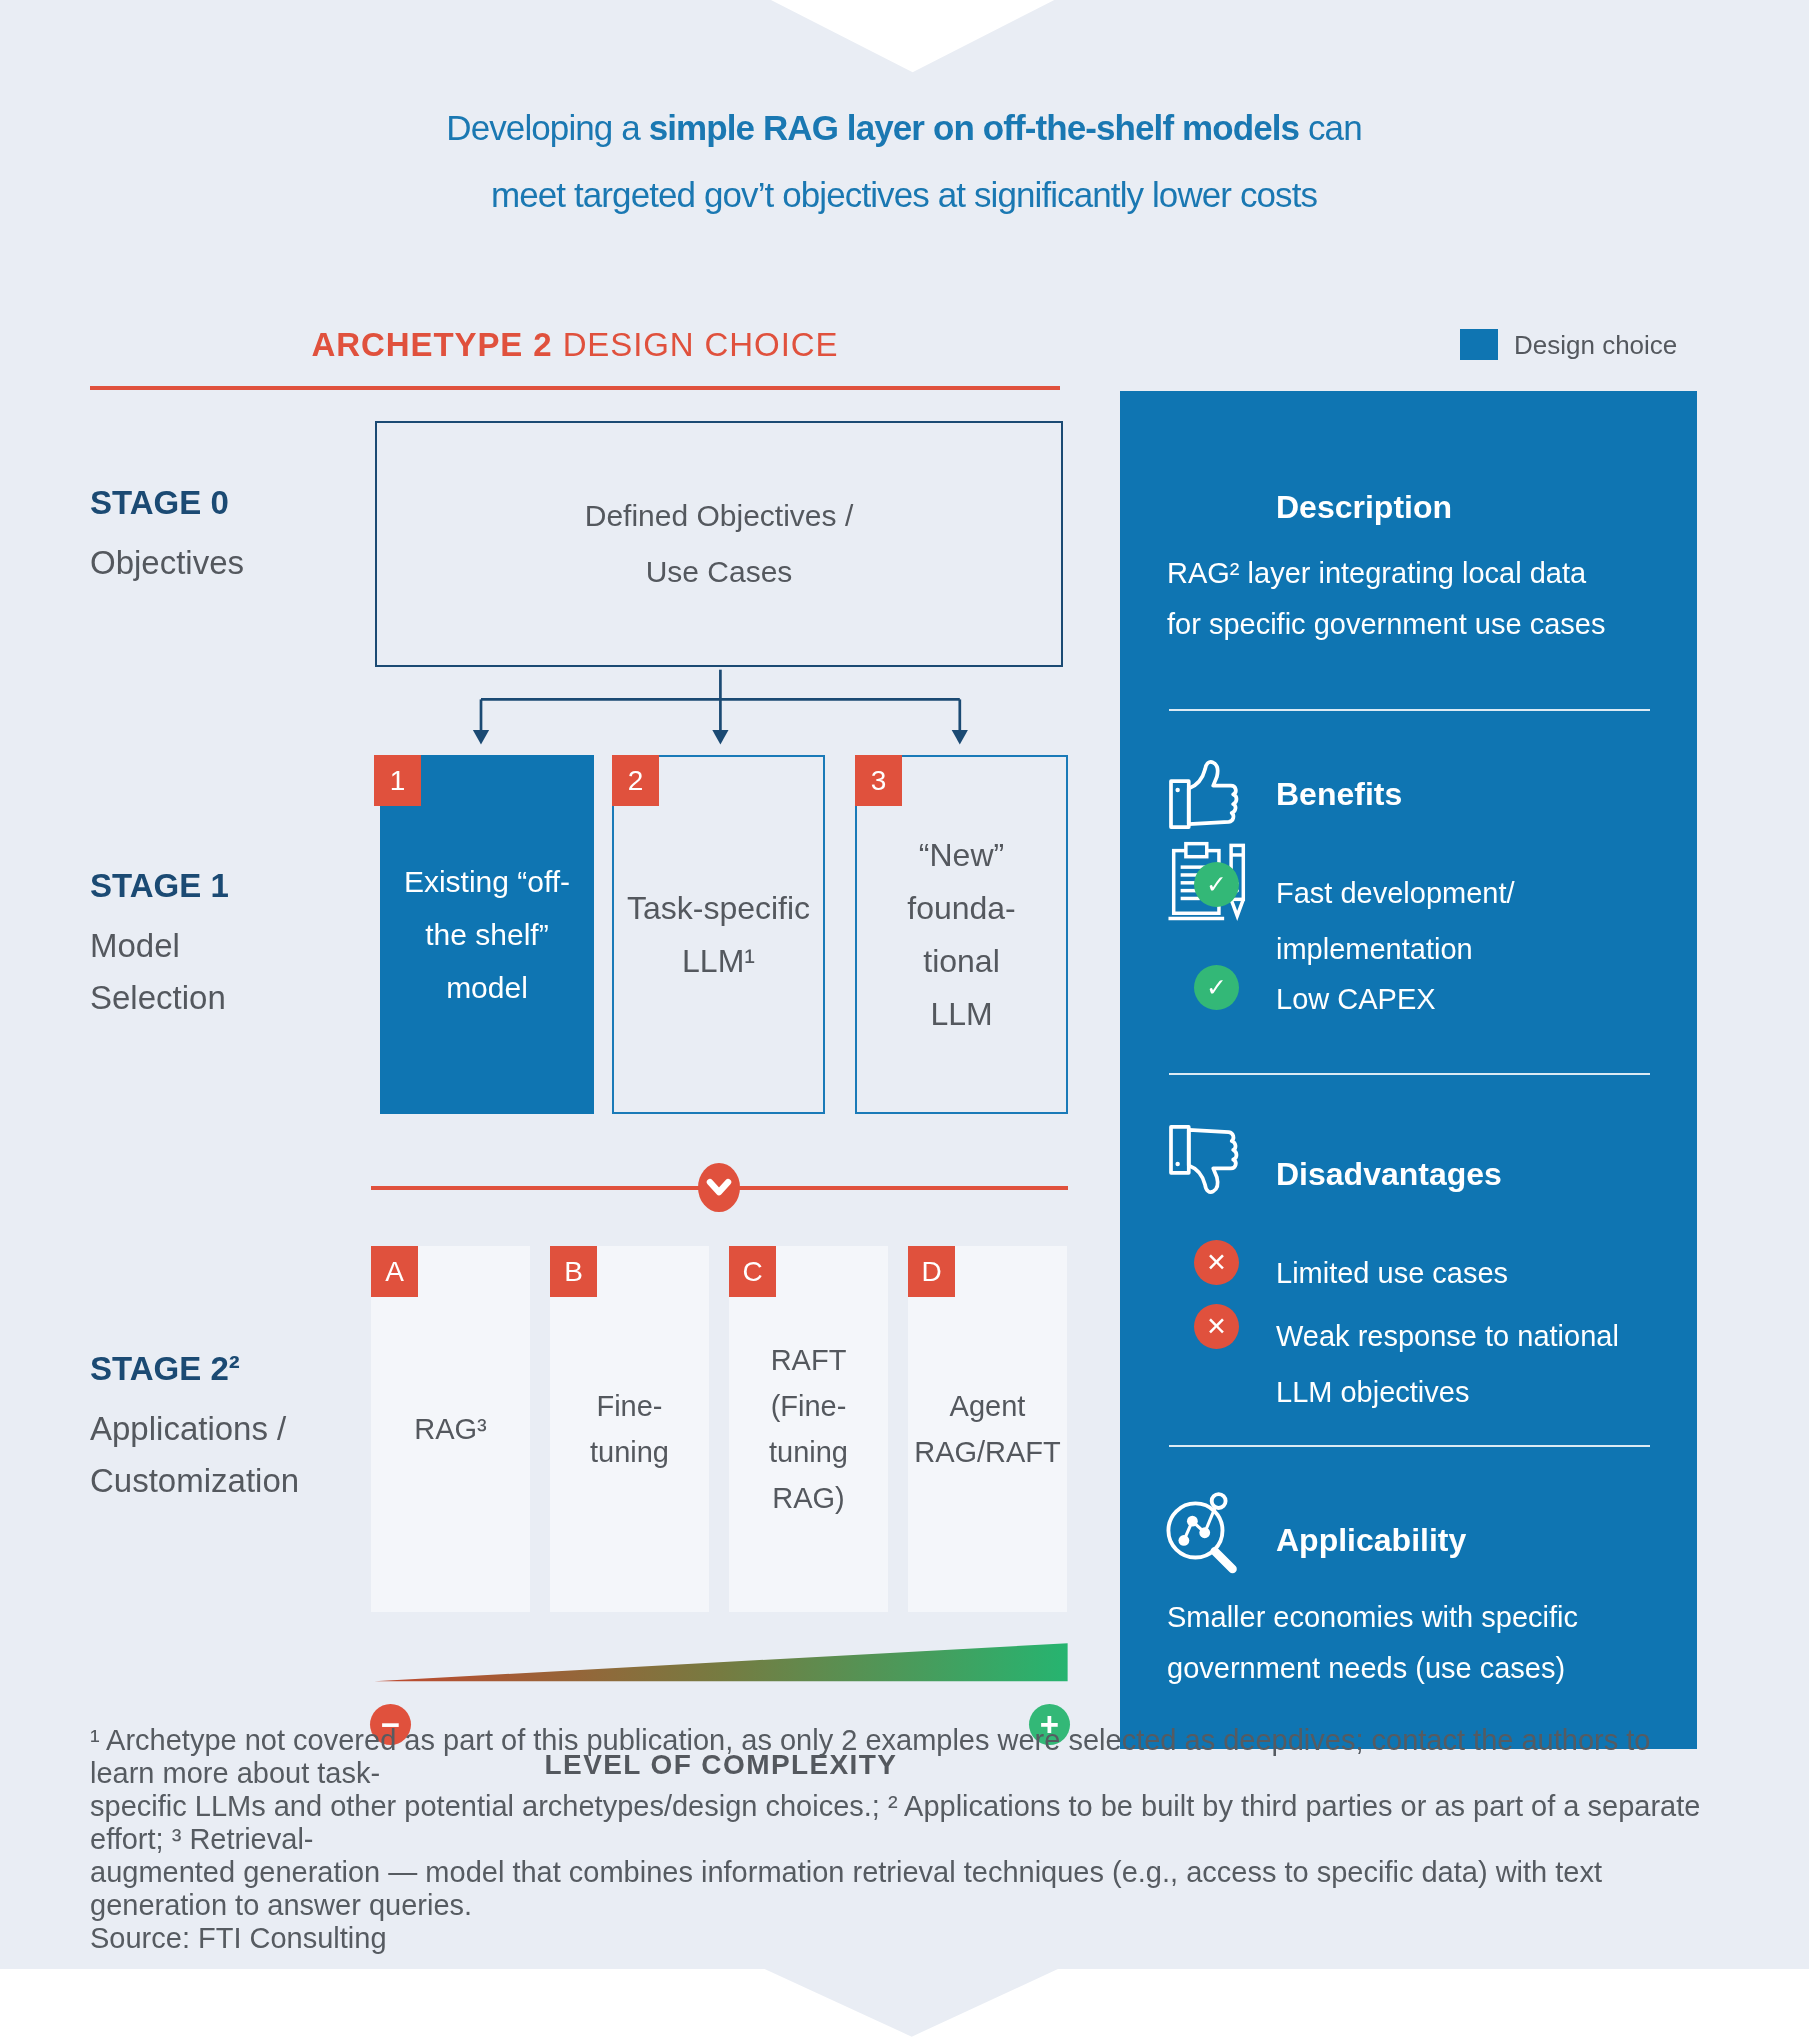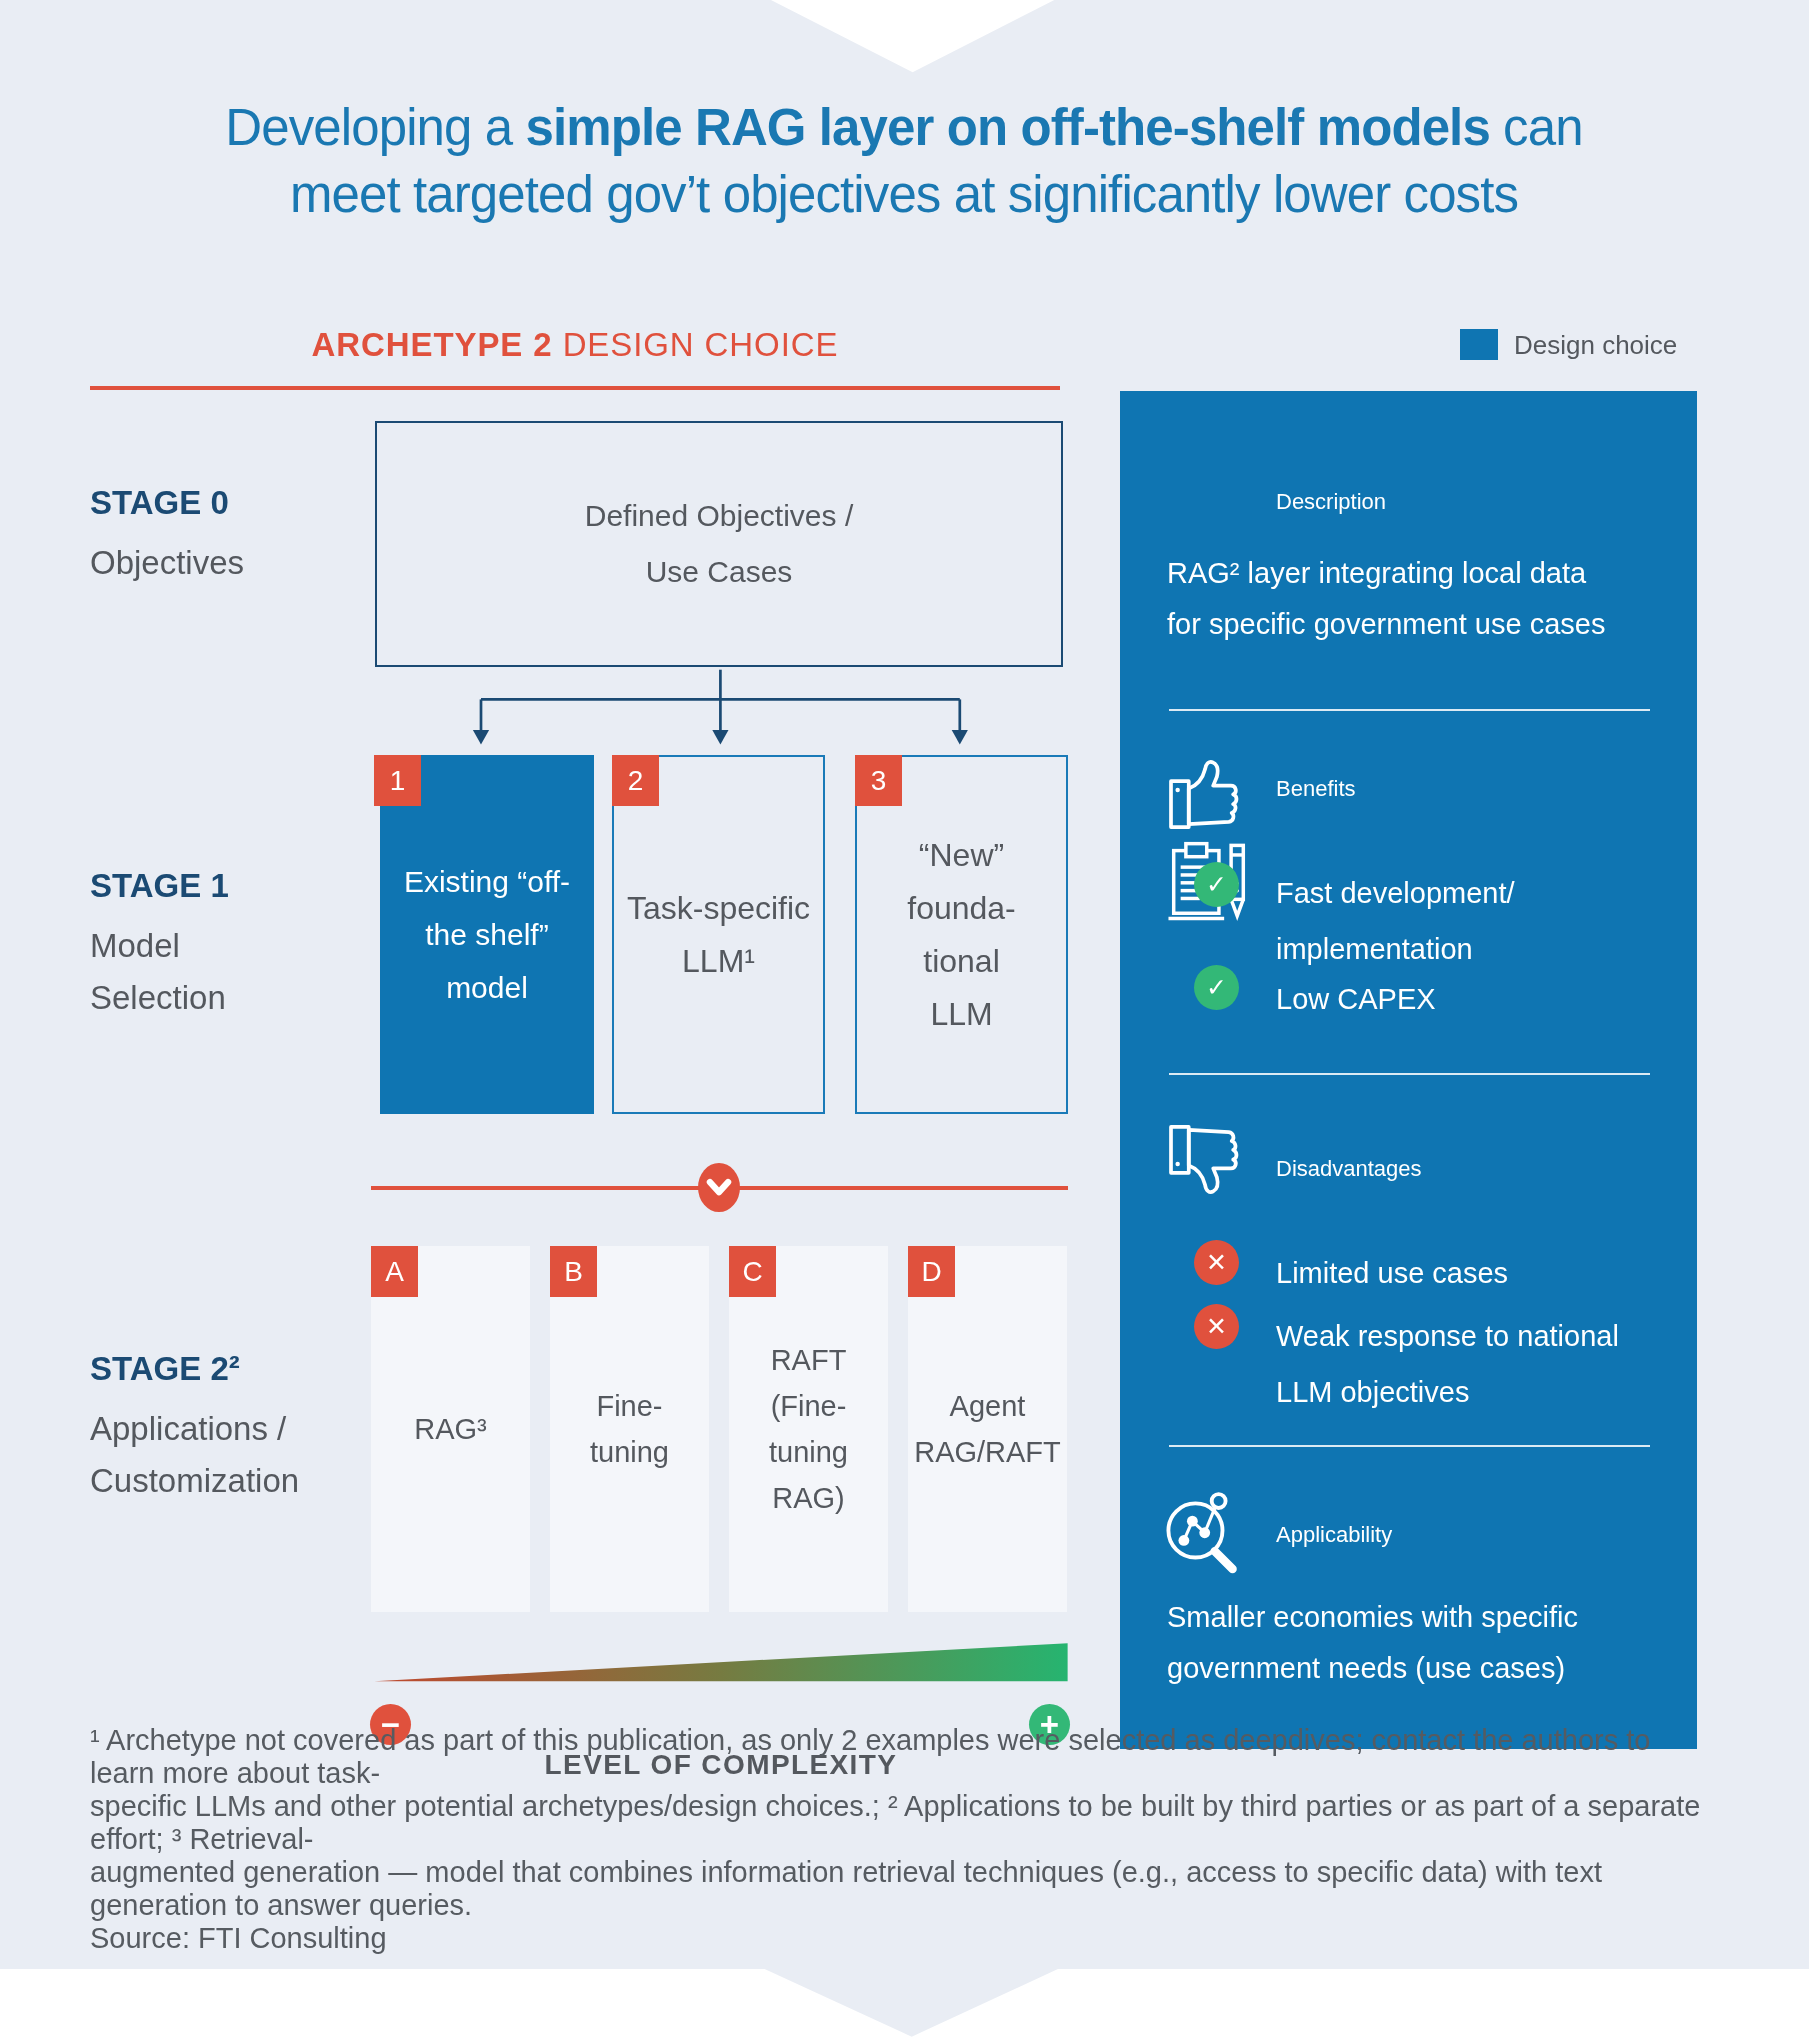--- a/index.html
+++ b/index.html
@@ -4,21 +4,21 @@
 <style>
   html,body{margin:0;padding:0;background:#fff;}
   .canvas{
     position:relative;width:1809px;height:2044px;overflow:hidden;
     background:#e9edf4;font-family:"Liberation Sans",sans-serif;
   }
   .abs{position:absolute;}
   
   .big-title{
     left:81px;top:94px;width:1646px;text-align:center;
-    color:#1a78b2;font-size:51px;line-height:67px;letter-spacing:-0.9px;font-weight:400;
+    color:#1a78b2;font-size:35px;line-height:67px;letter-spacing:-0.9px;font-weight:400;
   }
   .big-title b{font-weight:700;}
   
   .arch-header{
     left:90px;top:326px;width:970px;text-align:center;
     color:#e0513d;font-size:33px;letter-spacing:0.9px;
   }
   .arch-header .bold{font-weight:700;}
   .arch-line{left:90px;top:386px;width:970px;height:3.6px;background:#e0513d;}
   
@@ -56,21 +56,21 @@
   
   .app-box{background:#f4f6fa;display:flex;align-items:center;justify-content:center;text-align:center;}
   .app-box .txt{color:#54585e;font-size:29px;line-height:46px;white-space:pre-line;}
   
   .cx-circle{width:41px;height:41px;border-radius:50%;display:flex;align-items:center;justify-content:center;
     color:#fff;font-size:33px;font-weight:700;line-height:41px;}
   .cx-label{left:374px;top:1709px;width:694px;text-align:center;color:#54585e;
     font-size:28px;font-weight:700;letter-spacing:1.4px;margin-top:40px;}
   
   .panel{left:1120px;top:391px;width:577px;height:1358px;background:#0f75b2;color:#fff;}
-  .panel .hdr{position:absolute;left:156px;font-size:22px;font-weight:400;}
+  .panel .hdr{position:absolute;left:156px;font-size:32px;font-weight:700;}
   .panel .body{position:absolute;left:47px;width:488px;font-size:29px;line-height:51px;white-space:pre-line;}
   .panel .divider{position:absolute;left:49px;width:481px;height:1.8px;background:rgba(255,255,255,0.85);}
   .bullet-circle{position:absolute;width:45px;height:45px;border-radius:50%;
     display:flex;align-items:center;justify-content:center;
     font-family:"DejaVu Sans",sans-serif;font-size:25px;font-weight:700;color:#fff;}
   .bullet-green{background:#33b877;}
   .bullet-red{background:#e0513d;}
   .bullet-text{position:absolute;left:156px;width:398px;font-size:29px;line-height:56px;white-space:pre-line;}
   
   .footnotes{

